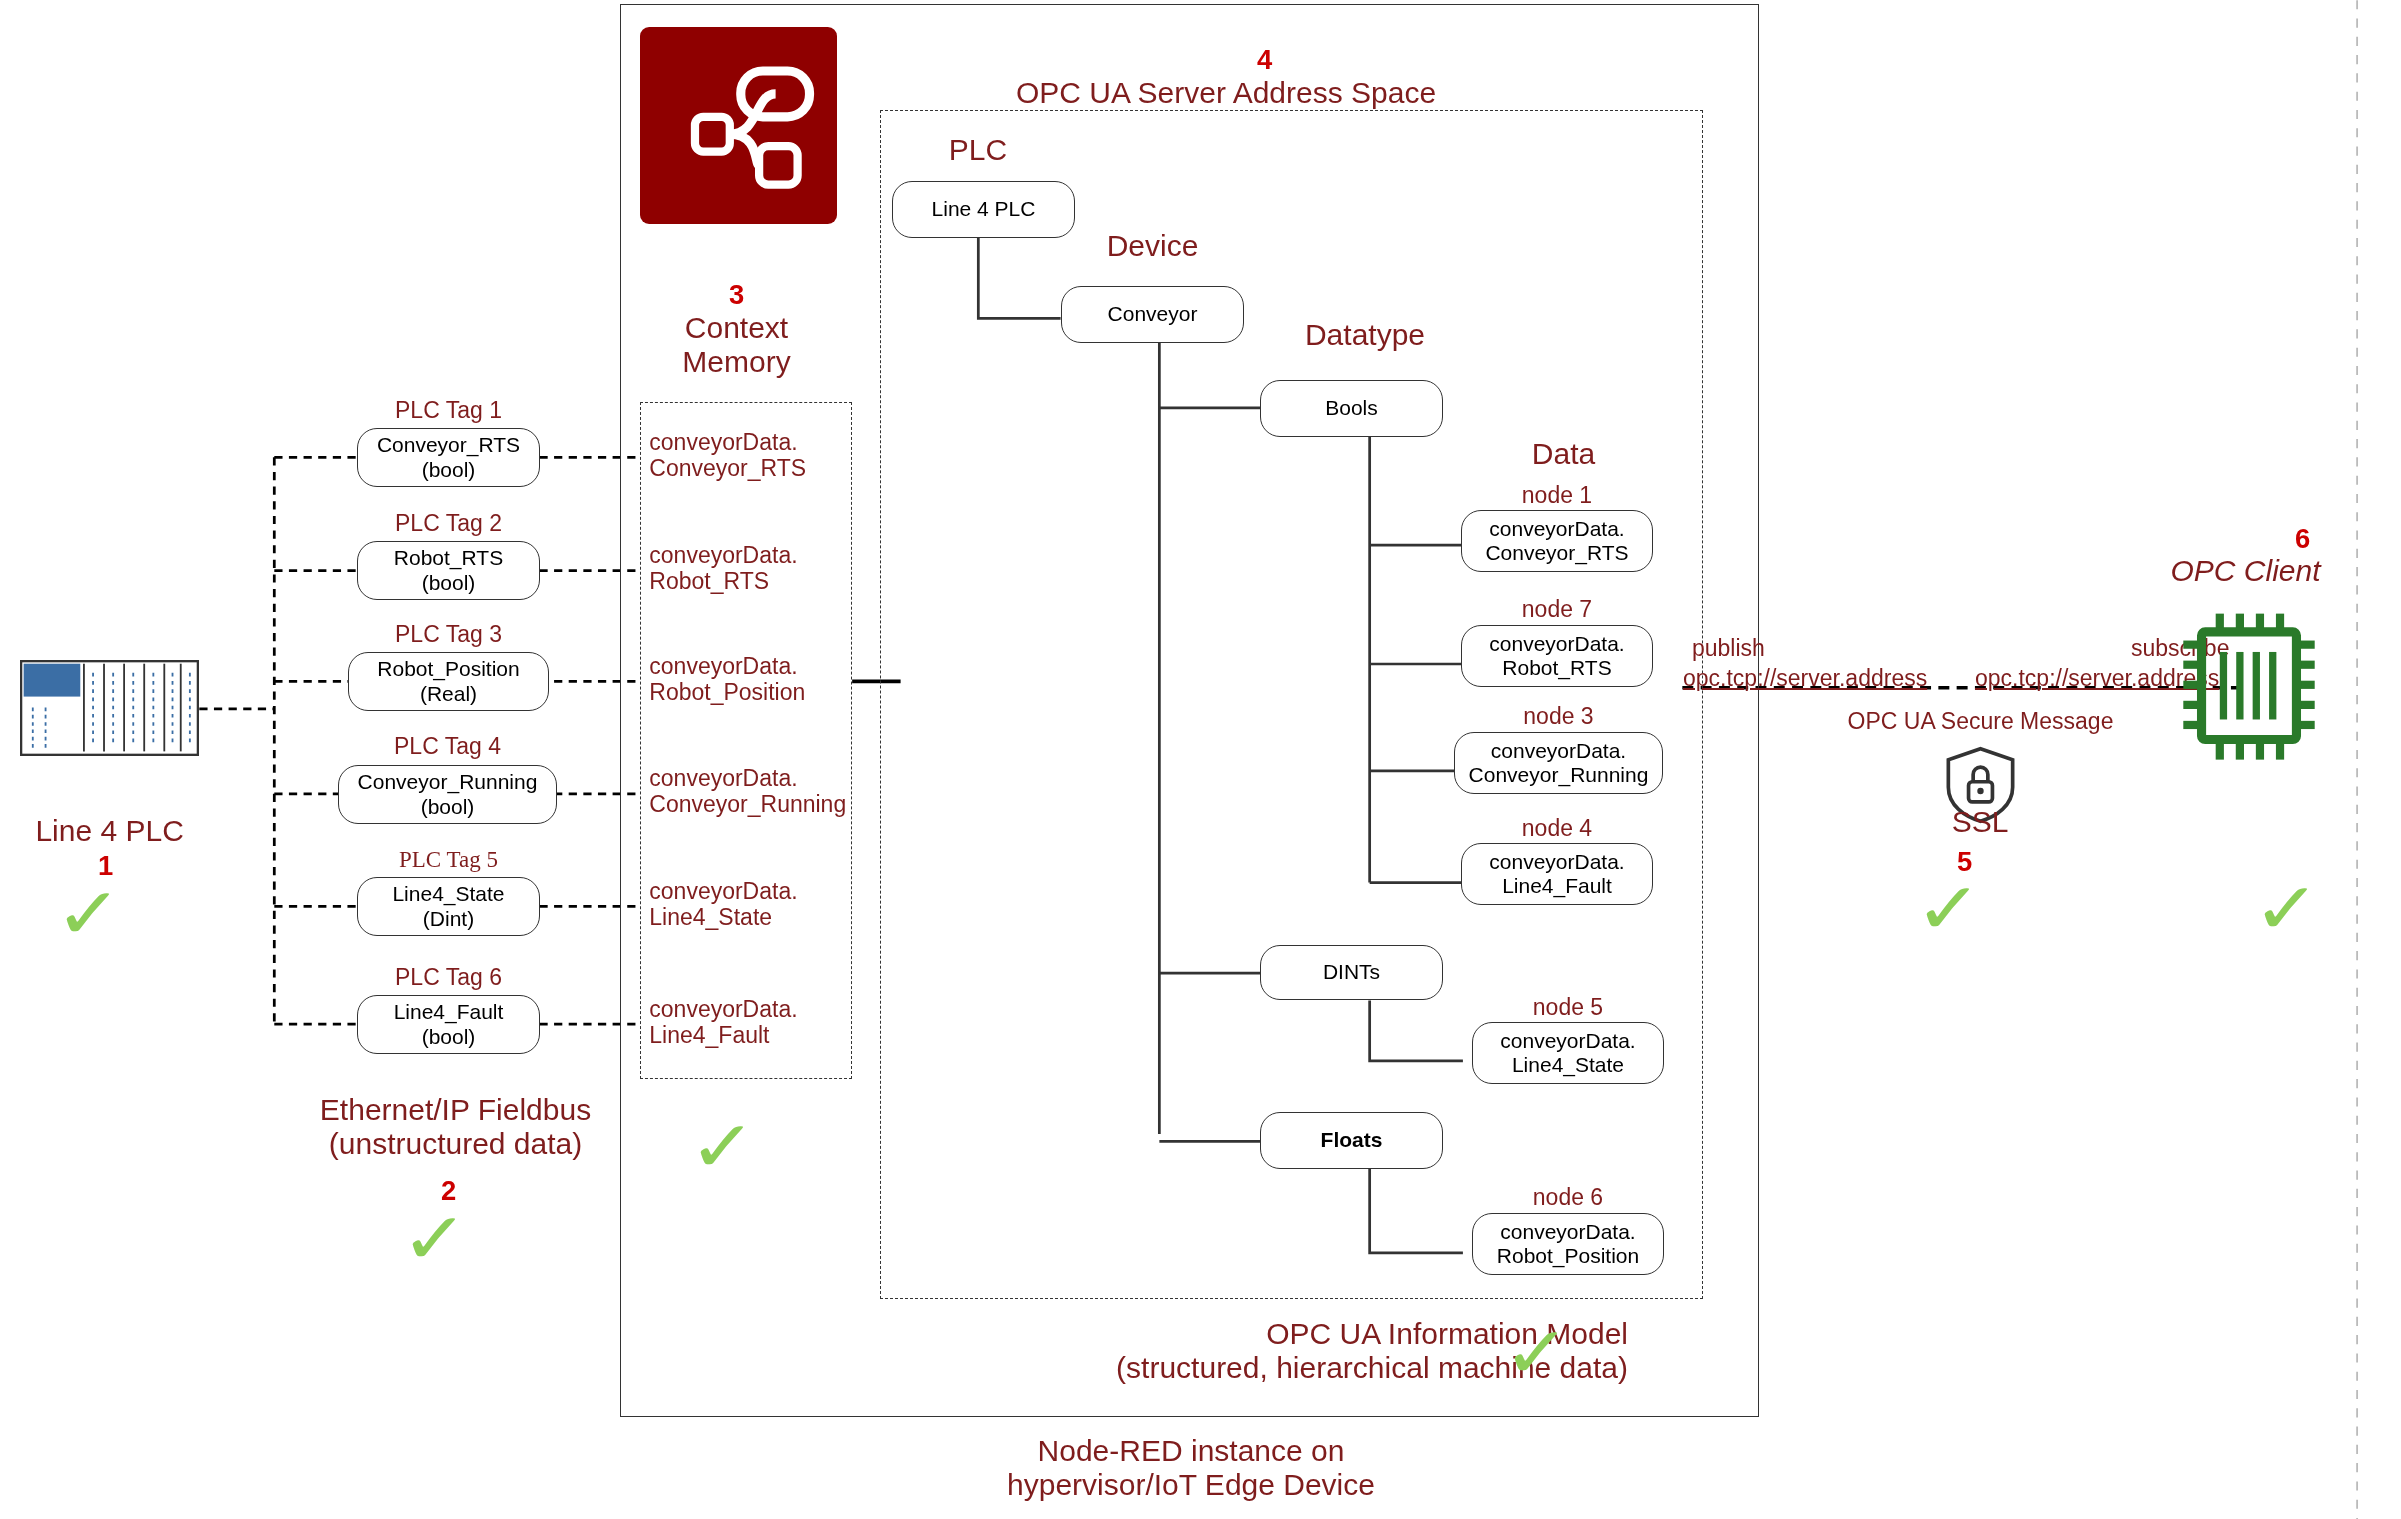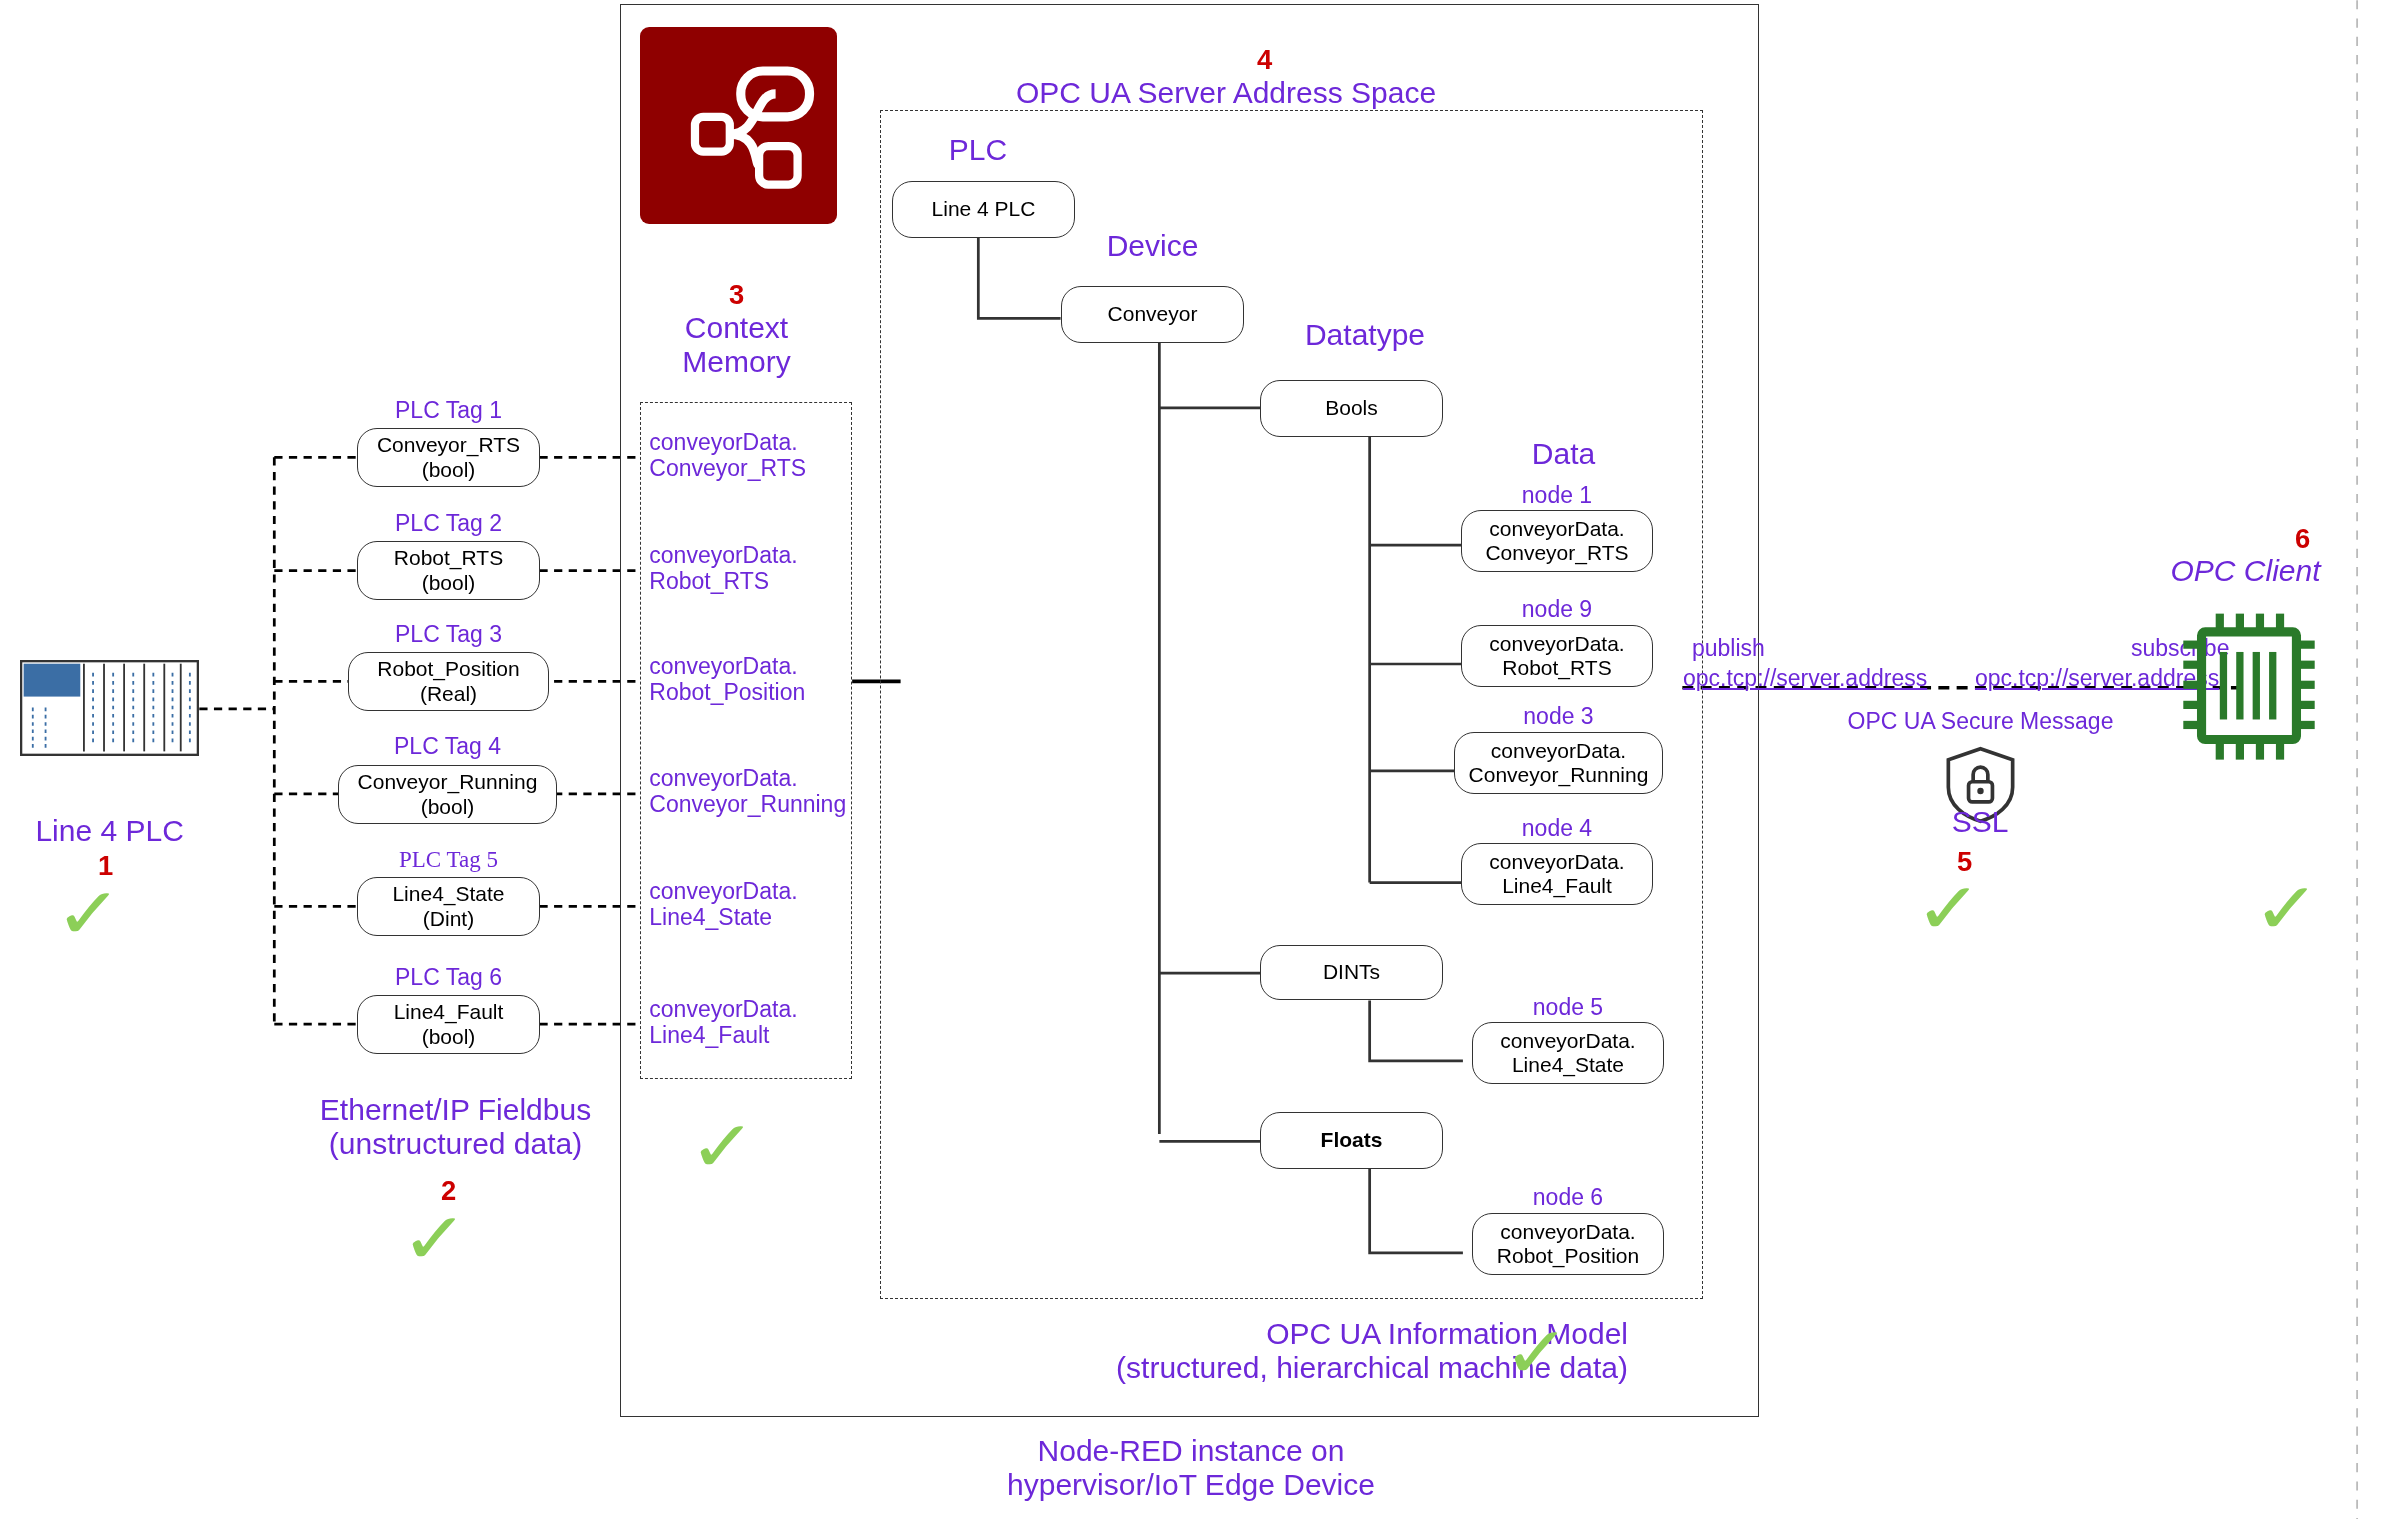--- a/index.html
+++ b/index.html
@@ -24,21 +24,21 @@
     left: 0; top: 0;
     width: 2401px;
     height: 1520px;
     pointer-events: none;
   }
   .lbl {
     position: absolute;
     font-size: 23px;
     line-height: 1.12;
     text-align: center;
-    color: #6d28d9;
+    color: #7f1d1d;
     white-space: pre;
   }
   .lbl.big { font-size: 30px; }
   .num {
     position: absolute;
     font-size: 27.4px;
     font-weight: bold;
     color: #cc0000;
     text-align: center;
   }
@@ -237,21 +237,21 @@
   <div class="rrect" style="left:1061px; top:286px; width:183px; height:57px;">Conveyor</div>
 
   <div class="rrect" style="left:1260px; top:380px; width:183px; height:57px;">Bools</div>
   <div class="rrect" style="left:1260px; top:945px; width:183px; height:55px;">DINTs</div>
   <div class="rrect" style="left:1260px; top:1112px; width:183px; height:57px;font-weight:bold;">Floats</div>
 
   <div class="lbl" style="left:1461px; top:483px; width:192px;">node 1</div>
   <div class="rrect" style="left:1461px; top:510px; width:192px; height:62px;">conveyorData.
 Conveyor_RTS</div>
 
-  <div class="lbl" style="left:1461px; top:597px; width:192px;">node 9</div>
+  <div class="lbl" style="left:1461px; top:597px; width:192px;">node 7</div>
   <div class="rrect" style="left:1461px; top:625px; width:192px; height:62px;">conveyorData.
 Robot_RTS</div>
 
   <div class="lbl" style="left:1454px; top:704px; width:209px;">node 3</div>
   <div class="rrect" style="left:1454px; top:732px; width:209px; height:62px;">conveyorData.
 Conveyor_Running</div>
 
   <div class="lbl" style="left:1461px; top:816px; width:192px;">node 4</div>
   <div class="rrect" style="left:1461px; top:843px; width:192px; height:62px;">conveyorData.
 Line4_Fault</div>

